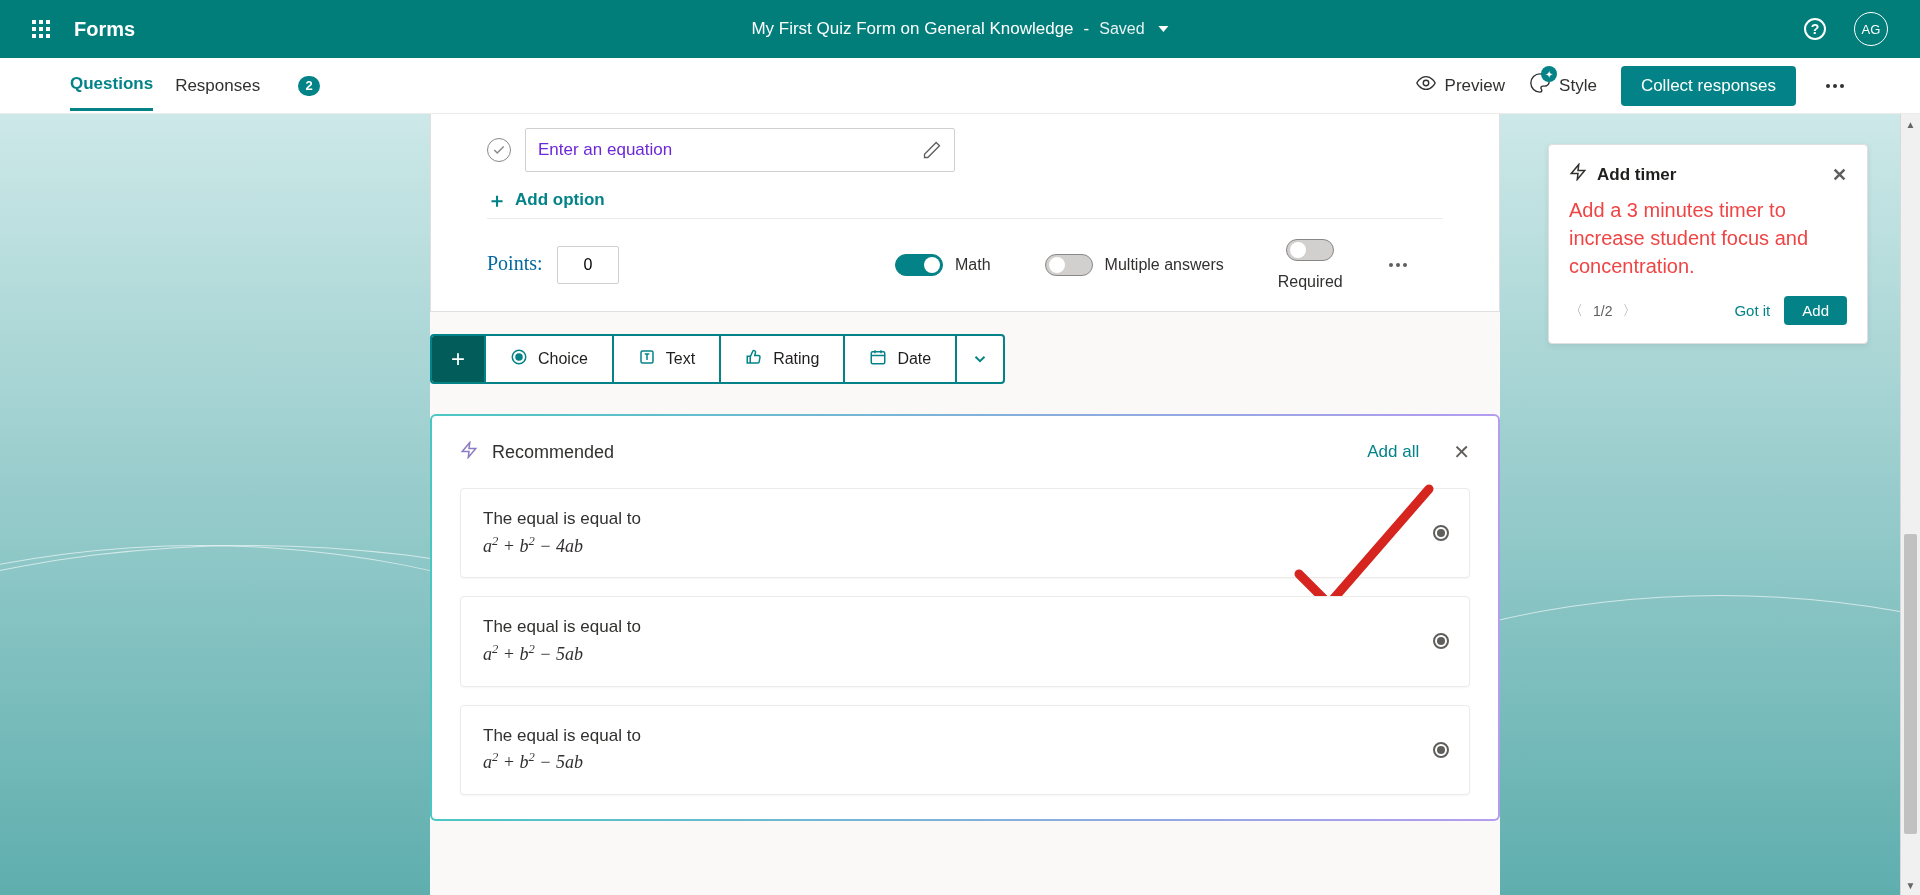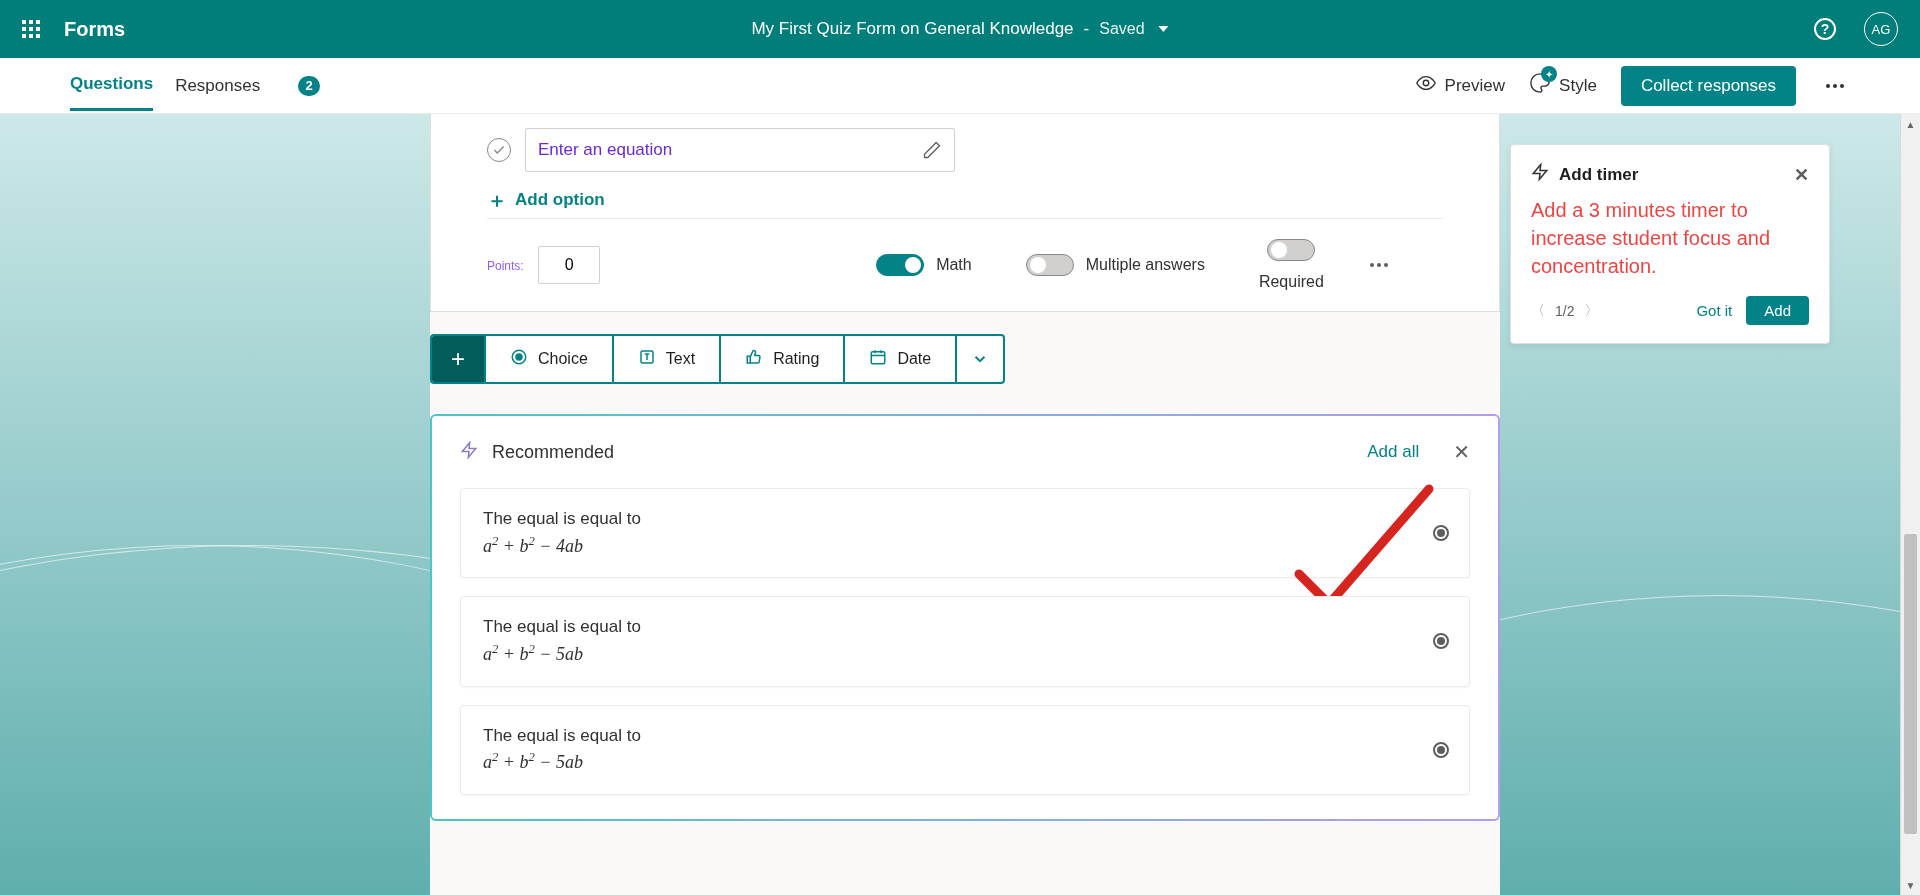--- a/index.html
+++ b/index.html
@@ -11,21 +11,21 @@
     overflow: hidden;
     position: relative;
   }
 
   
   .top-header {
     height: 58px;
     background: #027e7a;
     display: flex;
     align-items: center;
-    padding: 0 22px;
+    padding: 0 32px;
     color: white;
     position: relative;
   }
   .waffle {
     display: grid;
     grid-template-columns: repeat(3, 4px);
     grid-gap: 3px;
     margin-right: 24px;
     cursor: pointer;
   }
@@ -190,21 +190,21 @@
     margin-left: 0px;
     margin-bottom: 8px;
   }
   .plus { font-size: 20px; line-height: 1; }
 
   .q-footer {
     border-top: 1px solid #edebe9;
     padding-top: 20px;
     display: flex; align-items: center; gap: 36px;
   }
-  .points-label { font-size: 12px; color: #8b5cf6; }
+  .points-label { font-size: 20px; color: #0369a1; font-family: Liberation Serif, serif; }
   .points-input {
     width: 62px; height: 38px;
     border: 1px solid #d2d0ce; border-radius: 2px;
     text-align: center; font-size: 16px;
     margin-left: 10px;
   }
   .toggle-group { display: flex; align-items: center; gap: 12px; margin-left: auto; }
   .toggle {
     width: 48px; height: 22px; border-radius: 11px;
     background: #d2d0ce; position: relative; cursor: pointer;
@@ -288,21 +288,21 @@
   
   .red-check {
     position: absolute;
     right: 30px; top: -10px;
     pointer-events: none;
   }
 
   
   .tip-card {
     position: absolute;
-    left: 1510px;
+    left: 1548px;
     top: 144px;
     width: 320px;
     background: white;
     border: 1px solid #e1dfdd;
     border-radius: 4px;
     padding: 18px 20px;
     box-shadow: 0 2px 6px rgba(0,0,0,0.08);
   }
   .tip-header {
     display: flex; align-items: center; gap: 10px;

